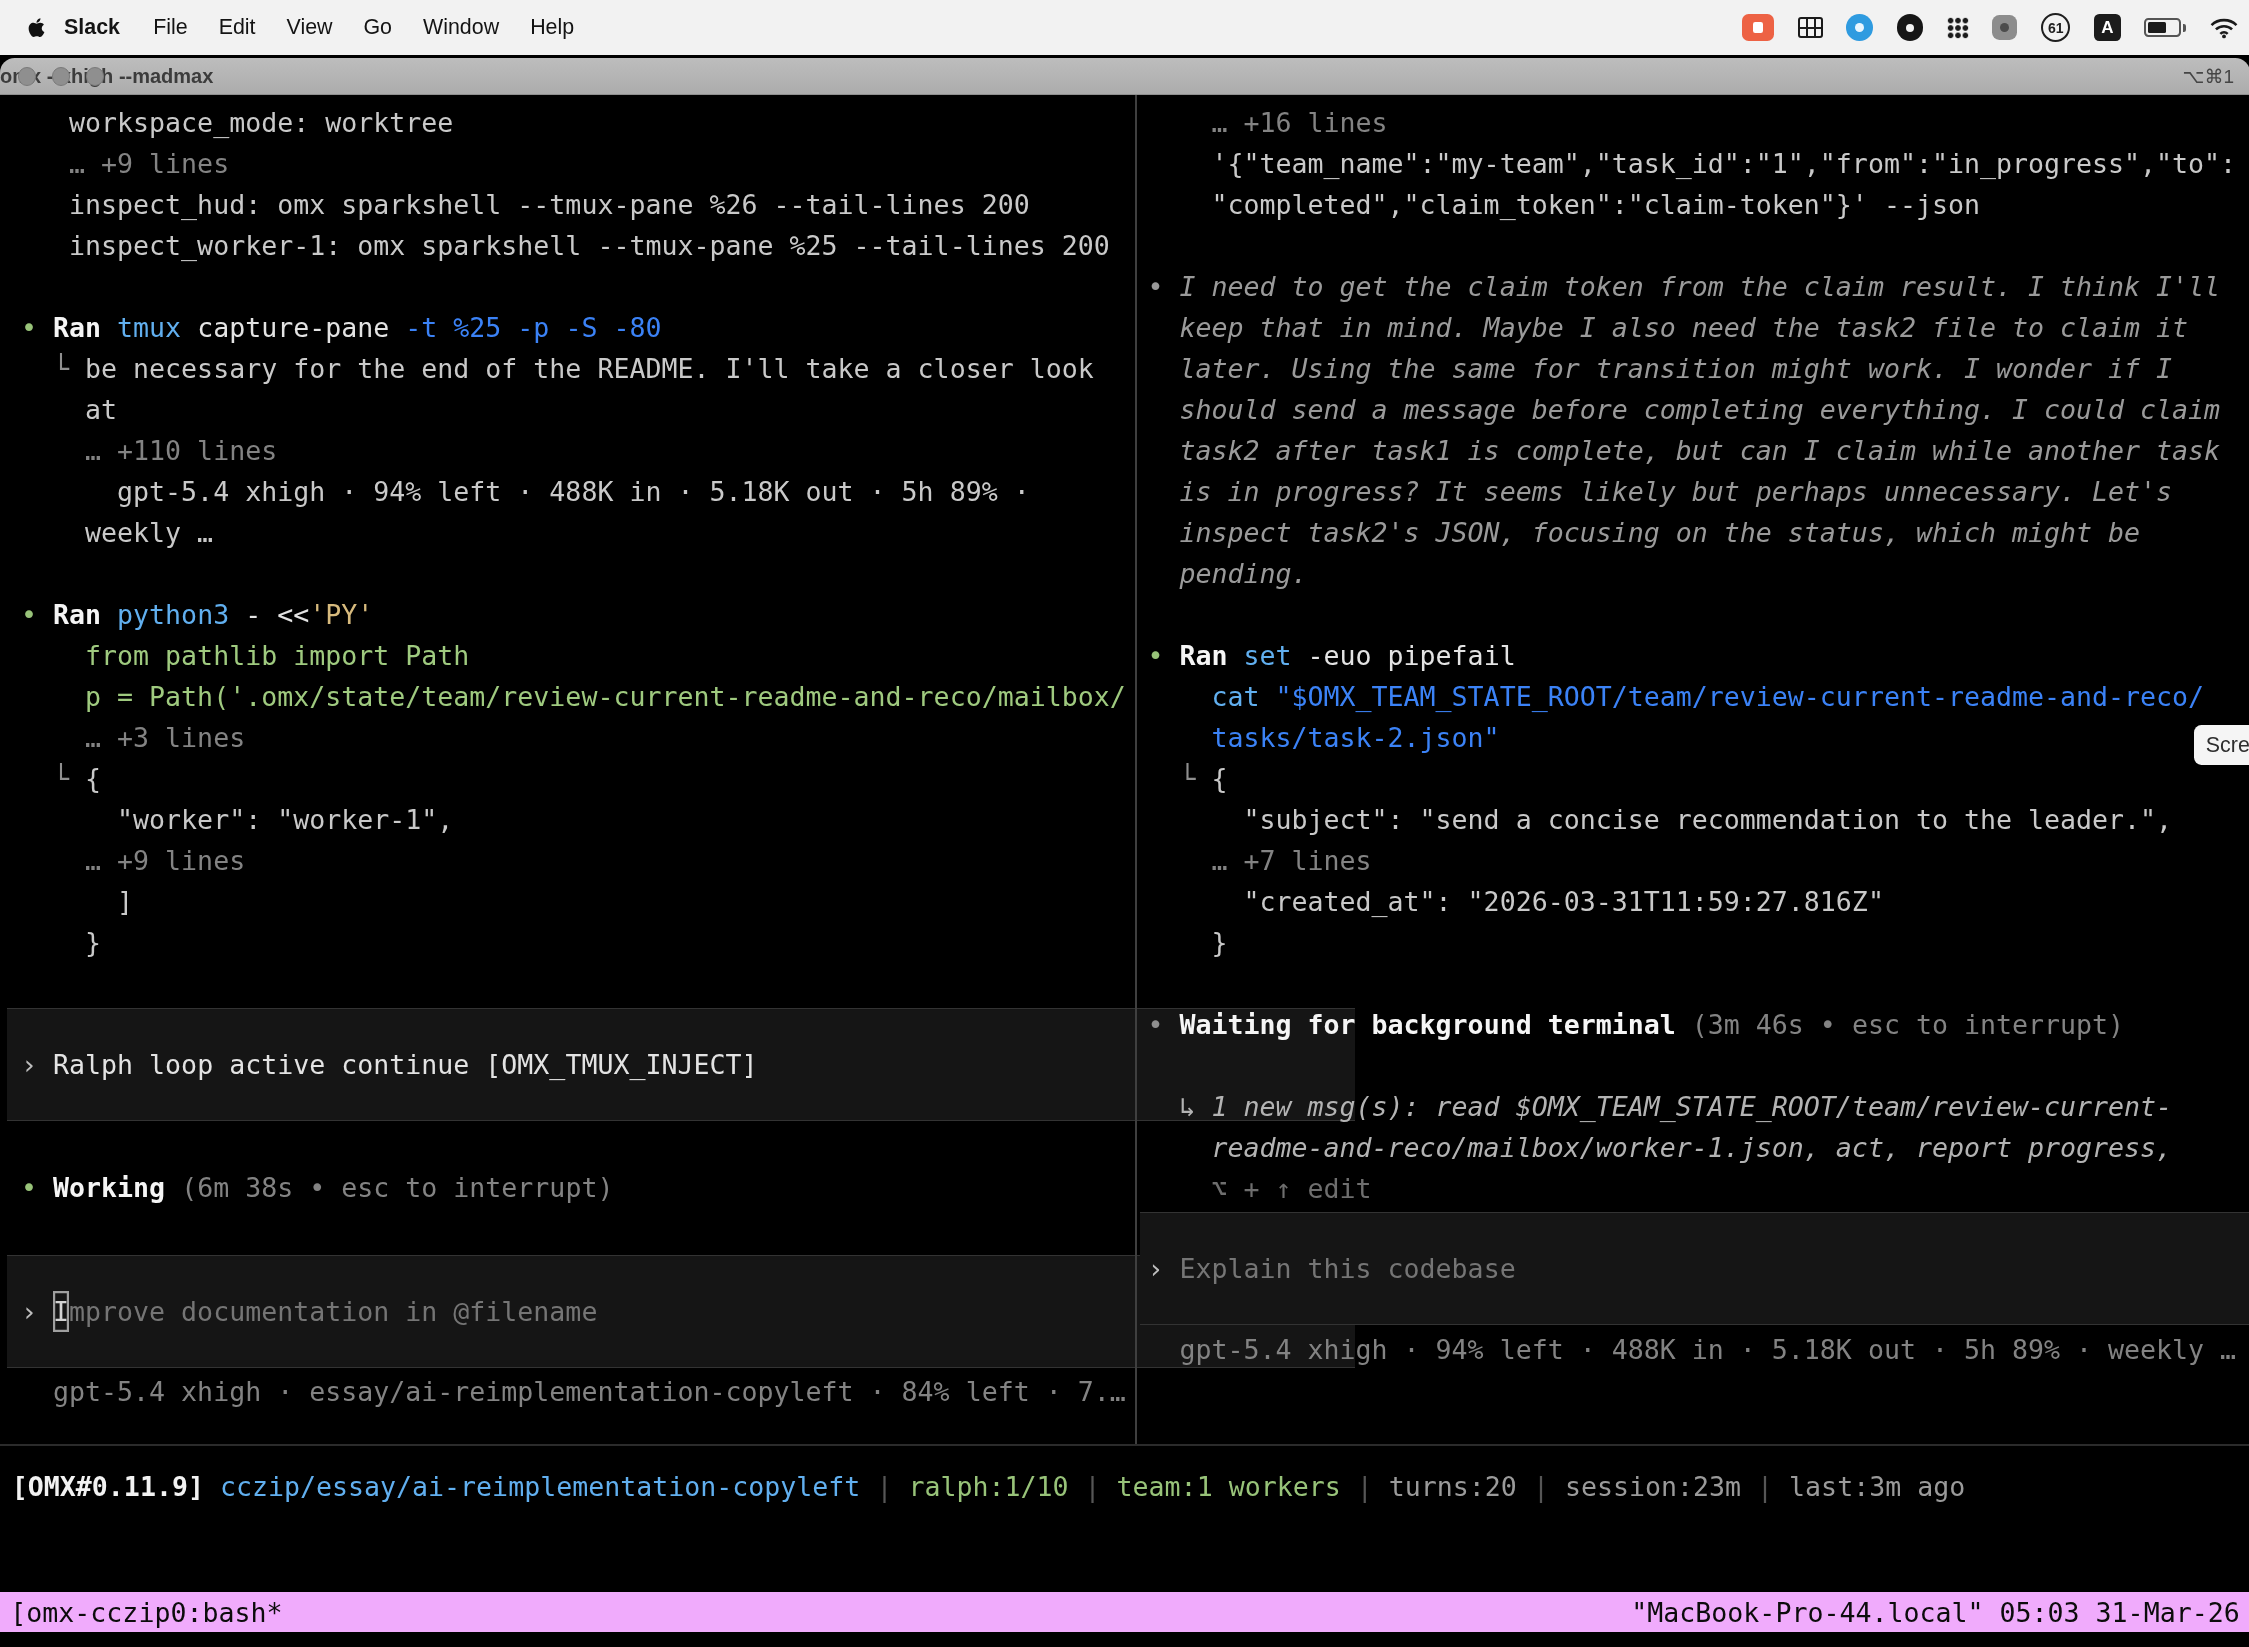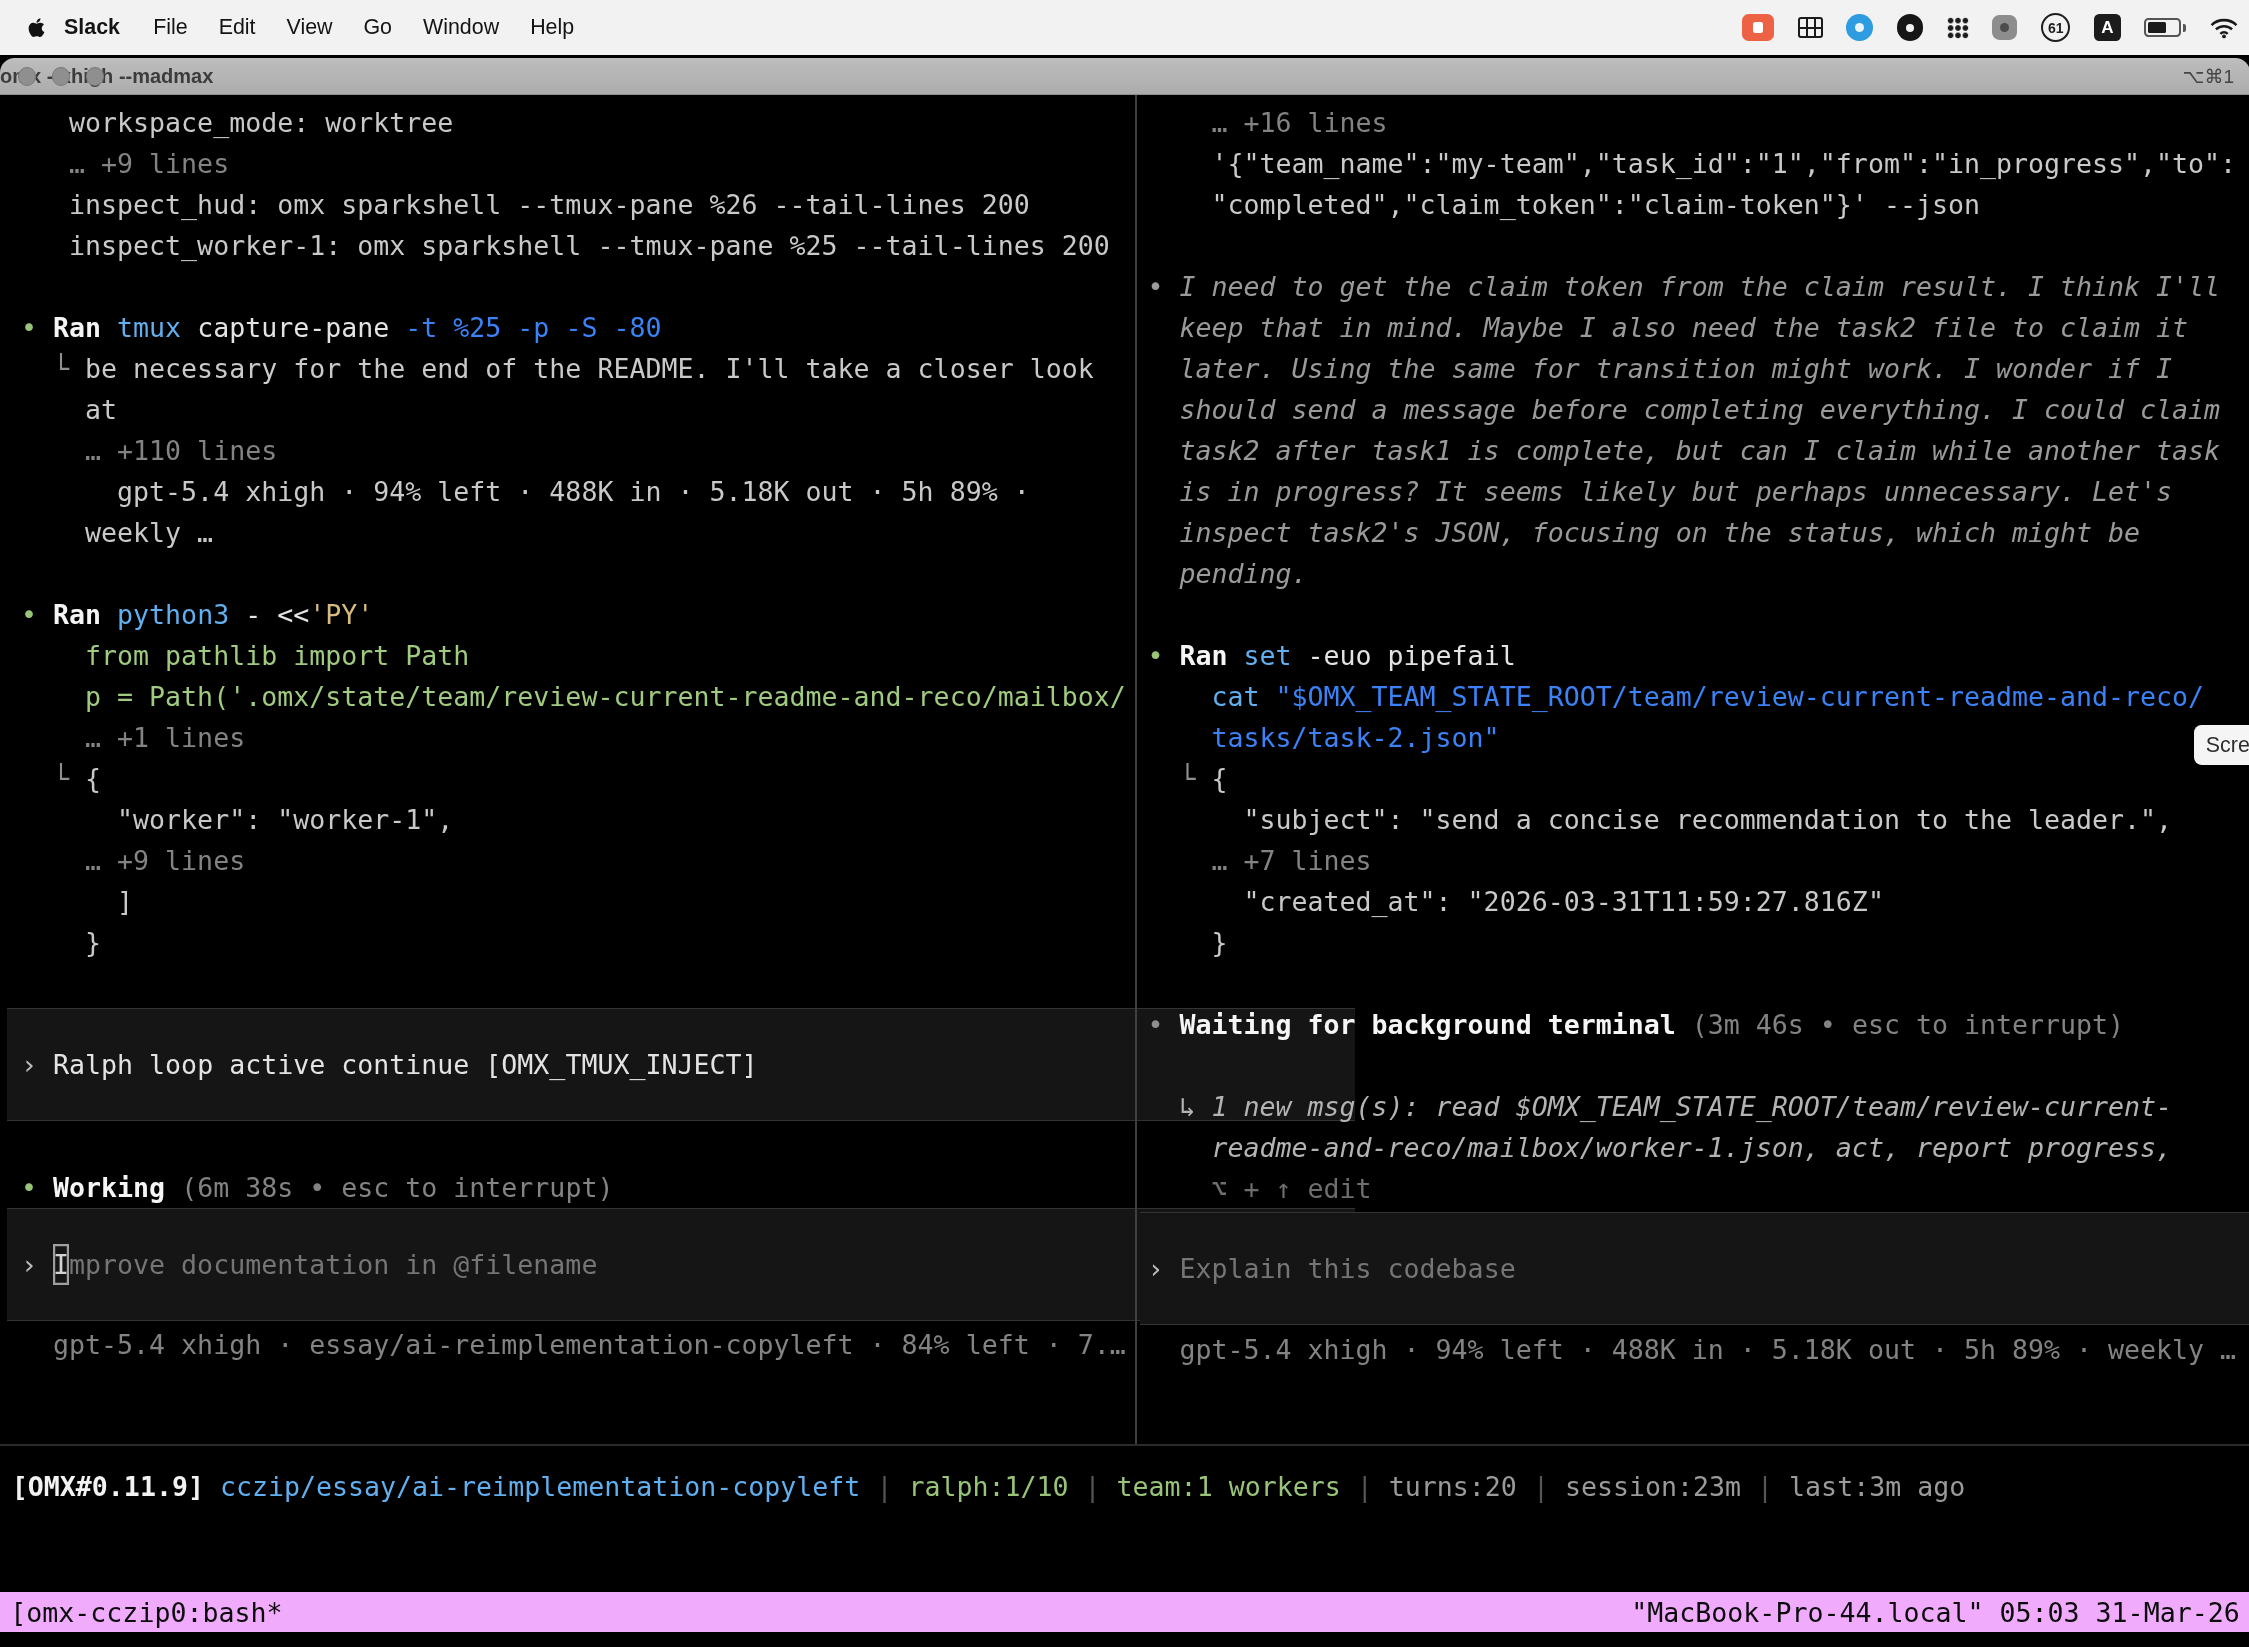--- a/index.html
+++ b/index.html
@@ -160,32 +160,32 @@
         <div class="tline"><span class="s-green">• </span><span class="s-bold">Ran </span><span class="s-blue">tmux </span><span class="s-fgb">capture-pane </span><span class="s-red">-t %25 -p -S -80</span></div>
         <div class="tline"><span class="s-gray">  └ </span><span class="s-out">be necessary for the end of the README. I'll take a closer look</span></div>
         <div class="tline"><span class="s-out">    at</span></div>
         <div class="tline"><span class="s-dim">    … +110 lines</span></div>
         <div class="tline"><span class="s-out">      gpt-5.4 xhigh · 94% left · 488K in · 5.18K out · 5h 89% ·</span></div>
         <div class="tline"><span class="s-out">    weekly …</span></div>
         <div class="tline"></div>
         <div class="tline"><span class="s-green">• </span><span class="s-bold">Ran </span><span class="s-blue">python3 </span><span class="s-fgb">- &lt;&lt;</span><span class="s-yellow">'PY'</span></div>
         <div class="tline"><span class="s-code">    from pathlib import Path</span></div>
         <div class="tline"><span class="s-code">    p = Path('.omx/state/team/review-current-readme-and-reco/mailbox/</span></div>
-        <div class="tline"><span class="s-dim">    … +1 lines</span></div>
+        <div class="tline"><span class="s-dim">    … +3 lines</span></div>
         <div class="tline"><span class="s-gray">  └ </span><span class="s-out">{</span></div>
         <div class="tline"><span class="s-out">      "worker": "worker-1",</span></div>
         <div class="tline"><span class="s-dim">    … +9 lines</span></div>
         <div class="tline"><span class="s-out">      ]</span></div>
         <div class="tline"><span class="s-out">    }</span></div>
         <div class="tline"></div>
         <div class="band" style="margin-top: 4px;">
           <div class="tline"><span class="s-prompt">› </span><span class="s-fgb">Ralph loop active continue [OMX_TMUX_INJECT]</span></div>
         </div>
         <div class="tline" style="margin-top: 46px;"><span class="s-green">• </span><span class="s-bold">Working </span><span class="s-dim">(6m 38s • esc to interrupt)</span></div>
-        <div class="band" style="">
+        <div class="band" style="margin-top: 47px;">
           <div class="tline"><span class="s-prompt">› </span><span class="s-cursor">I</span><span class="s-ph">mprove documentation in @filename</span></div>
         </div>
         <div class="tline" style="margin-top: 3.7px;"><span class="s-dim">  gpt-5.4 xhigh · essay/ai-reimplementation-copyleft · 84% left · 7.…</span></div>
       </div>
     <div class="divider"></div>
     <div class="pane" id="right-pane">
         <div class="tline"><span class="s-dim">    … +16 lines</span></div>
         <div class="tline"><span class="s-out">    '{"team_name":"my-team","task_id":"1","from":"in_progress","to":</span></div>
         <div class="tline"><span class="s-out">    "completed","claim_token":"claim-token"}' --json</span></div>
         <div class="tline"></div>

